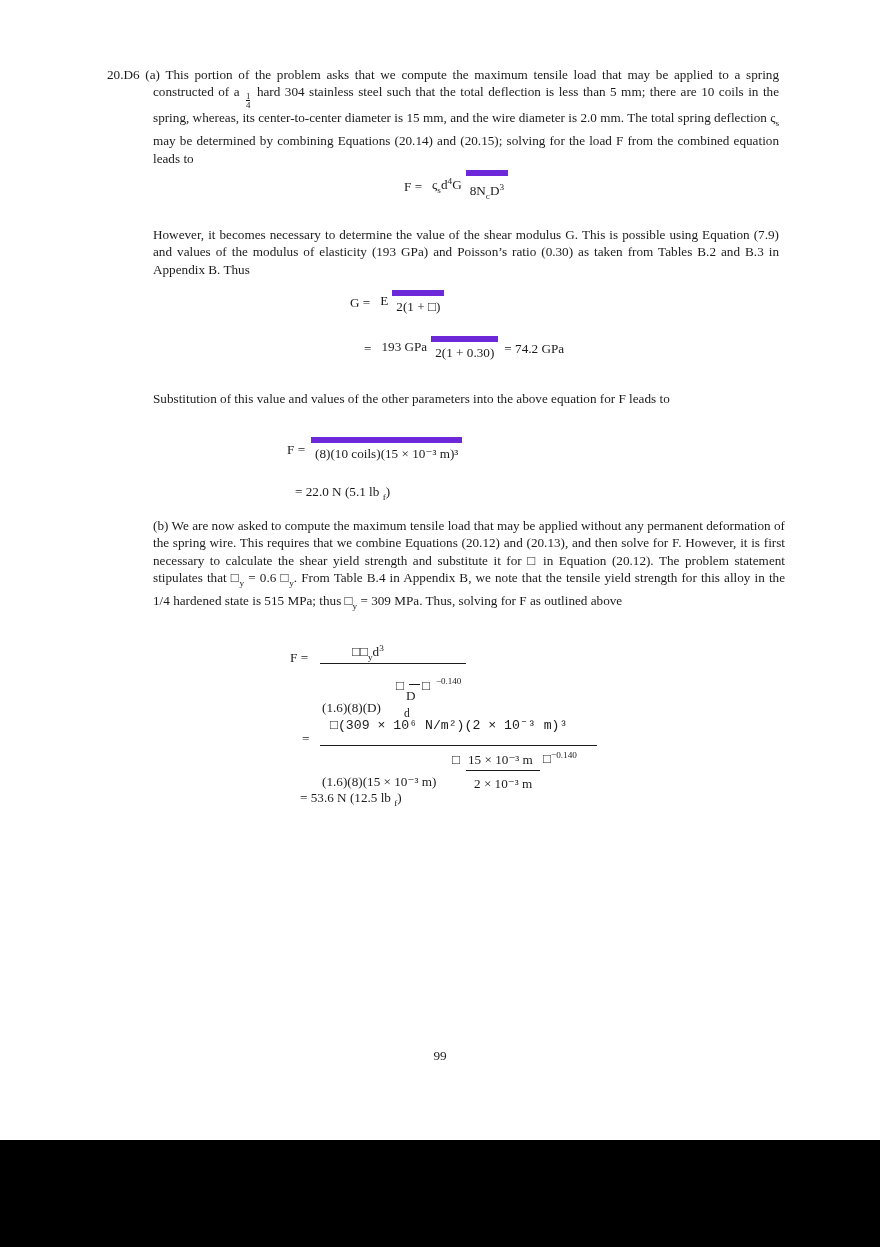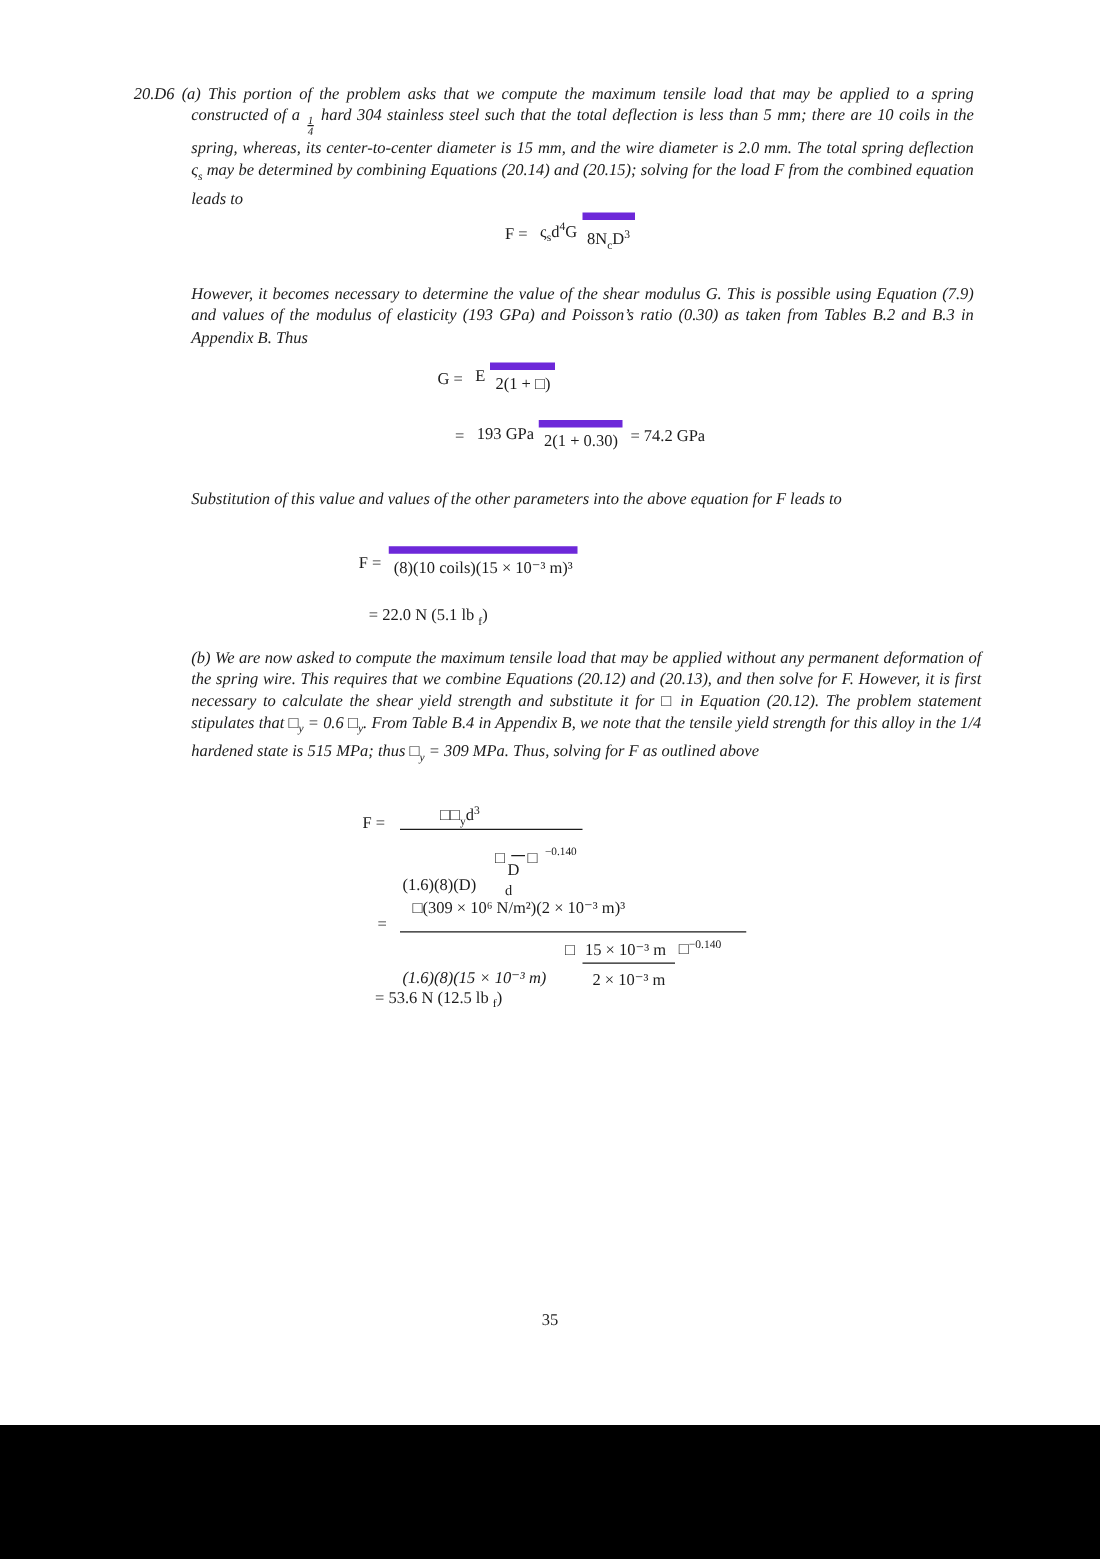--- a/index.html
+++ b/index.html
@@ -8,21 +8,21 @@
     position: relative;
     width: 880px;
     height: 1247px;
     background: #ffffff;
     overflow: hidden;
     font-family: "Liberation Serif", "DejaVu Serif", serif;
     font-size: 13.2px;
     color: #1b1b1b;
   }
   .abs { position: absolute; }
-  p.body { margin: 0; text-align: justify; line-height: 17.4px; font-style: italic; }
+  p.body { margin: 0; text-align: justify; line-height: 17.4px; }
   .hang { padding-left: 46px; text-indent: -46px; }
   .eq { display: flex; align-items: center; line-height: 16px; white-space: nowrap; }
   .frac { display: inline-flex; flex-direction: row; align-items: center; margin: 0 6px; text-align: center; }
   .frac .num { display: block; padding: 0 4px 3px; }
   .frac .den { display: block; border-top: 6px solid #6d28d9; padding: 3px 4px 0; }
   sub { font-size: 0.7em; }
   sup { font-size: 0.7em; }
   .bar { height: 1px; background: #1b1b1b; display: block; }
   .supx { font-size: 9px; }
   .small { font-size: 11.5px; }
@@ -84,29 +84,29 @@
     <span class="abs" style="top:10px; left:290px;">F =</span>
     <span class="abs" style="top:1px; left:352px;"><span>□□</span><sub>y</sub><span>d</span><sup>3</sup></span>
     <span class="abs bar" style="top:23px; left:320px; width:146px;"></span>
     <span class="abs" style="top:38px; left:396px;">□</span>
     <span class="abs bar" style="top:44px; left:409px; width:11px;"></span>
     <span class="abs" style="top:38px; left:422px;">□</span>
     <span class="abs supx" style="top:34px; left:436px;">−0.140</span>
     <span class="abs" style="top:48px; left:406px;">D</span>
     <span class="abs" style="top:60px; left:322px;">(1.6)(8)(D)</span>
     <span class="abs small" style="top:66px; left:404px;">d</span>
-    <span class="abs" style="top:78px; left:330px;">□(309 × 10⁶ N/m²)(2 × 10⁻³ m)³</span>
+    <span class="abs" style="top:78px; left:330px;font-family:Liberation Mono, monospace;">□(309 × 10⁶ N/m²)(2 × 10⁻³ m)³</span>
     <span class="abs" style="top:91px; left:302px;">=</span>
     <span class="abs bar" style="top:105px; left:320px; width:277px;"></span>
     <span class="abs" style="top:112px; left:452px;">□</span>
     <span class="abs" style="top:112px; left:468px;">15 × 10⁻³ m</span>
     <span class="abs" style="top:108px; left:543px;"><span>□</span><sup>−0.140</sup></span>
     <span class="abs bar" style="top:130px; left:466px; width:74px;"></span>
-    <span class="abs" style="top:134px; left:322px;font-style:italic;">(1.6)(8)(15 × 10⁻³ m)</span>
+    <span class="abs" style="top:134px; left:322px;">(1.6)(8)(15 × 10⁻³ m)</span>
     <span class="abs" style="top:136px; left:474px;">2 × 10⁻³ m</span>
     <span class="abs" style="top:150px; left:300px;"><span>= 53.6 N (12.5 lb </span><sub>f</sub><span>)</span></span>
   </div>
 
-  <div class="abs pageno" style="top:1048px; left:0; width:880px;">35</div>
+  <div class="abs pageno" style="top:1048px; left:0; width:880px;">99</div>
 
   <div class="abs blackbar" style="top:1140px; left:0; width:880px; height:107px;"></div>
 
 </div>
 
 </body></html>

